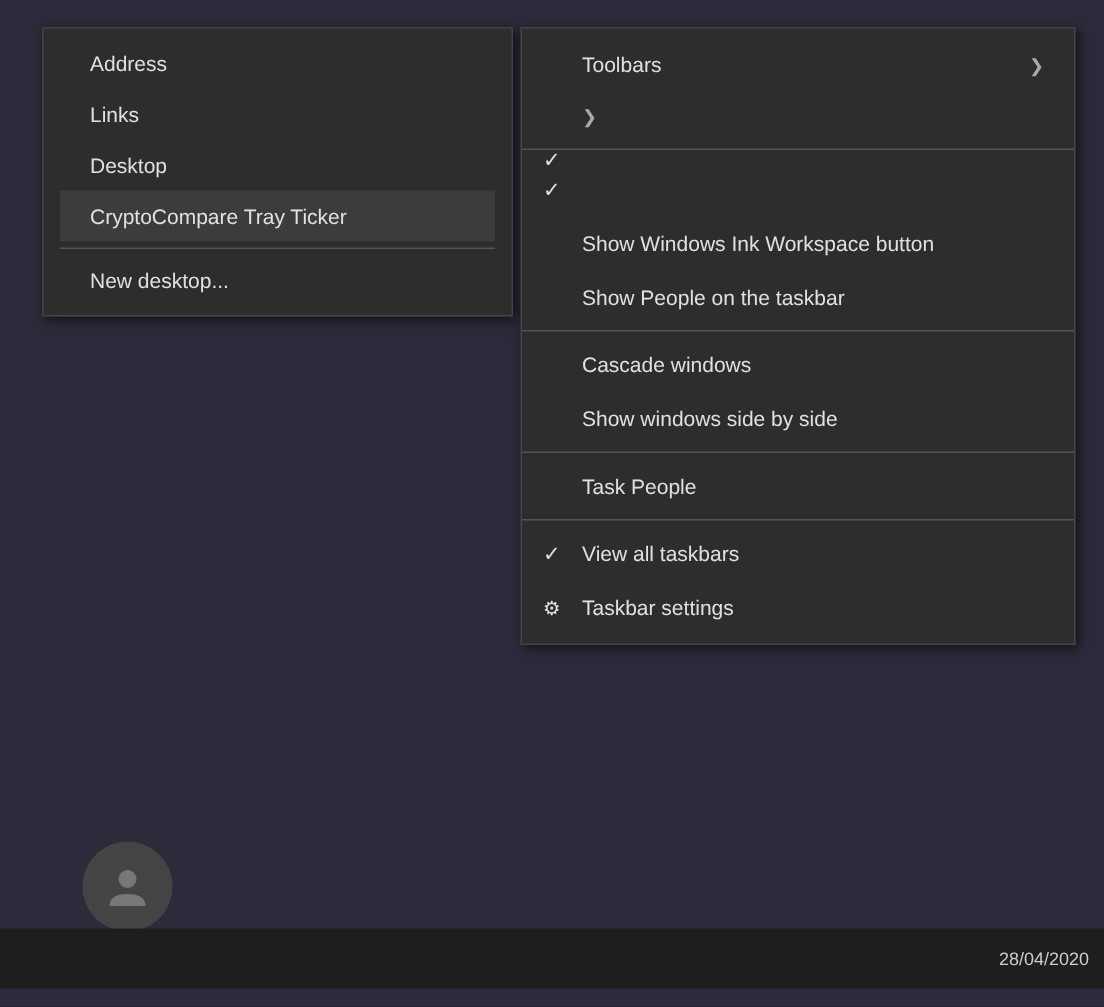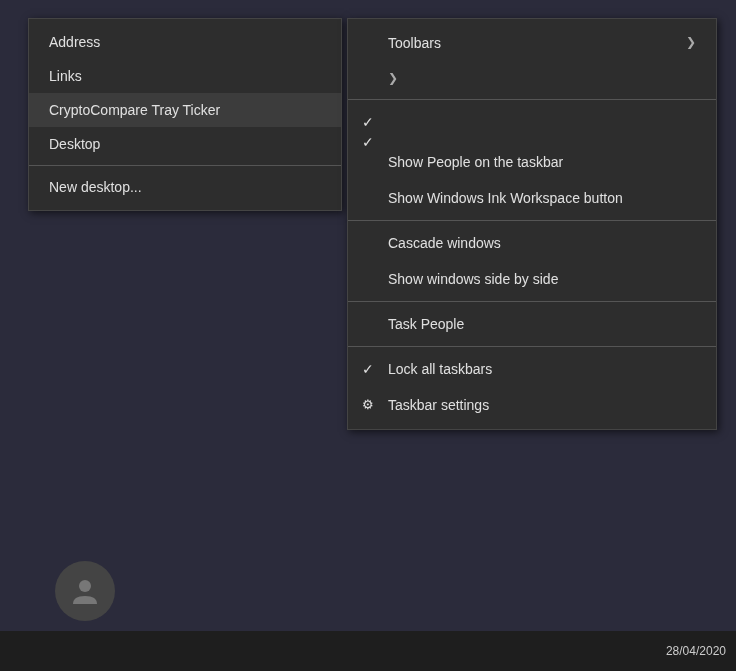--- a/index.html
+++ b/index.html
@@ -15,21 +15,21 @@
     }
 
     .background {
       position: absolute;
       top: 0; left: 0; right: 0; bottom: 0;
       background: #2b2b3b;
     }
 
     .taskbar-area {
       position: absolute;
-      bottom: 0;
+      bottom: 12px;
       left: 0;
       right: 0;
       height: 40px;
       background: #1e1e1e;
       display: flex;
       align-items: center;
       justify-content: flex-end;
       padding-right: 10px;
     }
 
@@ -56,21 +56,21 @@
     }
 
     
     .left-menu {
       position: absolute;
       top: 18px;
       left: 28px;
       width: 314px;
       background: #2d2d2d;
       border: 1px solid #444;
-      padding: 6px 0;
+      padding: 6px 11px;
       box-shadow: 2px 2px 8px rgba(0,0,0,0.6);
     }
 
     .left-menu-item {
       padding: 9px 20px;
       cursor: pointer;
       color: #e0e0e0;
       font-size: 14px;
       display: flex;
       align-items: center;
@@ -97,21 +97,21 @@
       padding: 6px 0;
       box-shadow: 2px 2px 8px rgba(0,0,0,0.6);
     }
 
     .right-menu-item {
       padding: 10px 20px 10px 40px;
       cursor: pointer;
       color: #e0e0e0;
       font-size: 14px;
       display: flex;
-      align-items: flex-start;
+      align-items: flex-end;
       justify-content: space-between;
       position: relative;
     }
 
     .right-menu-item .checkmark {
       position: absolute;
       left: 14px;
       color: #e0e0e0;
       font-size: 14px;
     }
@@ -150,26 +150,26 @@
   </svg>
 </div>
 
 <div class="left-menu">
   <div class="left-menu-item">
     <span>Address</span>
   </div>
   <div class="left-menu-item">
     <span>Links</span>
   </div>
+  <div class="left-menu-item">
+    <span>Desktop</span>
+  </div>
   <div class="left-menu-item highlighted">
     <span>CryptoCompare Tray Ticker</span>
   </div>
-  <div class="left-menu-item">
-    <span>Desktop</span>
-  </div>
   <div class="left-menu-divider"></div>
   <div class="left-menu-item">
     <span>New desktop...</span>
   </div>
 </div>
 
 <div class="right-menu">
 
   <div class="right-menu-item">
     <span class="right-menu-item-label">Toolbars</span>
@@ -184,27 +184,27 @@
 
   <div class="right-menu-item">
     <span class="checkmark">✓</span>
   </div>
 
   <div class="right-menu-item">
     <span class="checkmark">✓</span>
   </div>
 
   <div class="right-menu-item">
+    <span class="right-menu-item-label">Show Windows Ink Workspace button</span>
+  </div>
+
+  <div class="right-menu-item">
     <span class="right-menu-item-label">Show People on the taskbar</span>
   </div>
 
-  <div class="right-menu-item">
-    <span class="right-menu-item-label">Show Windows Ink Workspace button</span>
-  </div>
-
 
   <div class="right-menu-divider"></div>
 
   <div class="right-menu-item">
     <span class="right-menu-item-label">Cascade windows</span>
   </div>
 
 
   <div class="right-menu-item">
     <span class="right-menu-item-label">Show windows side by side</span>
@@ -214,21 +214,21 @@
   <div class="right-menu-divider"></div>
 
   <div class="right-menu-item">
     <span class="right-menu-item-label">Task People</span>
   </div>
 
   <div class="right-menu-divider"></div>
 
   <div class="right-menu-item">
     <span class="checkmark">✓</span>
-    <span class="right-menu-item-label">Lock all taskbars</span>
+    <span class="right-menu-item-label">View all taskbars</span>
   </div>
 
   <div class="right-menu-item">
     <span class="gear-icon">⚙</span>
     <span class="right-menu-item-label">Taskbar settings</span>
   </div>
 
 </div>
 
 <div class="taskbar-area">

